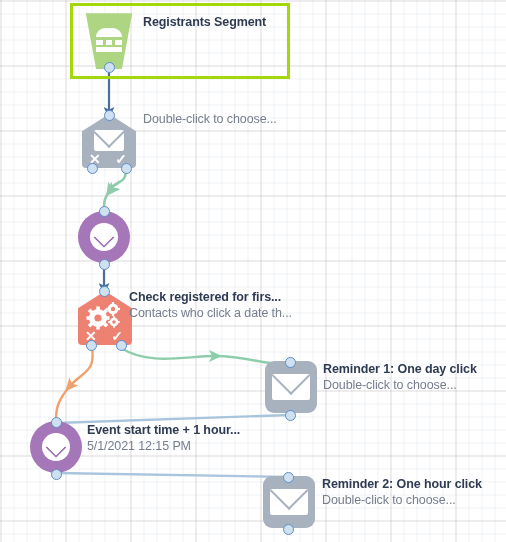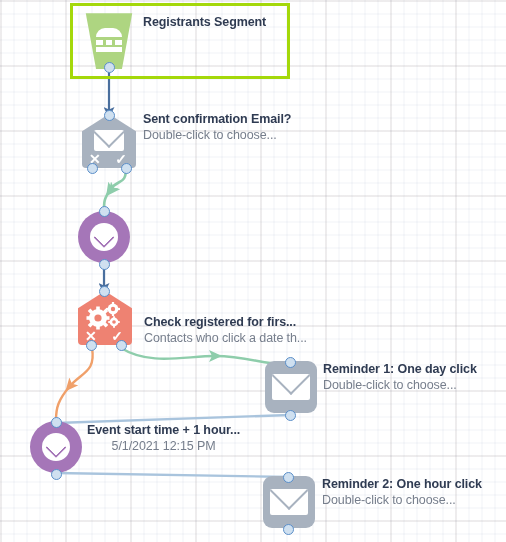--- a/index.html
+++ b/index.html
@@ -263,21 +263,20 @@
     <div class="pent gray">
       <div class="envelope"></div>
       <div class="mark x">✕</div>
       <div class="mark check">✓</div>
     </div>
   </div>
   <div class="port" style="left:104px; top:110px;"></div>
   <div class="port" style="left:87px; top:163px;"></div>
   <div class="port" style="left:121px; top:163px;"></div>
   <div class="label" style="left:143px; top:111px;">
-    <div class="title">Sent confirmation Email?</div>
     <div class="sub">Double-click to choose...</div>
   </div>
 
   <div class="node" style="left:78px; top:211px; z-index:4;">
     <div class="timer">
       <div class="timer-inner"></div>
     </div>
   </div>
   <div class="port" style="left:99px; top:206px;"></div>
   <div class="port" style="left:99px; top:259px;"></div>
@@ -314,21 +313,21 @@
           <rect x="39.2" y="30.1" width="2.6" height="1.8"></rect>
         </g>
       </svg>
       <div class="mark x">✕</div>
       <div class="mark check">✓</div>
     </div>
   </div>
   <div class="port" style="left:99px; top:286px;"></div>
   <div class="port" style="left:86px; top:340px;"></div>
   <div class="port" style="left:116px; top:340px;"></div>
-  <div class="label" style="left:144px; top:289px;margin-top:25px;">
+  <div class="label" style="left:129px; top:289px;">
     <div class="title">Check registered for firs...</div>
     <div class="sub">Contacts who click a date th...</div>
   </div>
 
   <div class="node" style="left:265px; top:361px; z-index:4;">
     <div class="action-box">
       <div class="envelope big" style="top:13px;"></div>
     </div>
   </div>
   <div class="port" style="left:285px; top:357px;"></div>
@@ -338,21 +337,21 @@
     <div class="sub">Double-click to choose...</div>
   </div>
 
   <div class="node" style="left:30px; top:421px; z-index:4;">
     <div class="timer">
       <div class="timer-inner"></div>
     </div>
   </div>
   <div class="port" style="left:51px; top:417px;"></div>
   <div class="port" style="left:51px; top:469px;"></div>
-  <div class="label" style="left:87px; top:422px;text-align:center;">
+  <div class="label" style="left:87px; top:422px;">
     <div class="title">Event start time + 1 hour...</div>
     <div class="sub">5/1/2021 12:15 PM</div>
   </div>
 
   <div class="node" style="left:263px; top:476px; z-index:4;">
     <div class="action-box">
       <div class="envelope big" style="top:13px;"></div>
     </div>
   </div>
   <div class="port" style="left:283px; top:472px;"></div>

